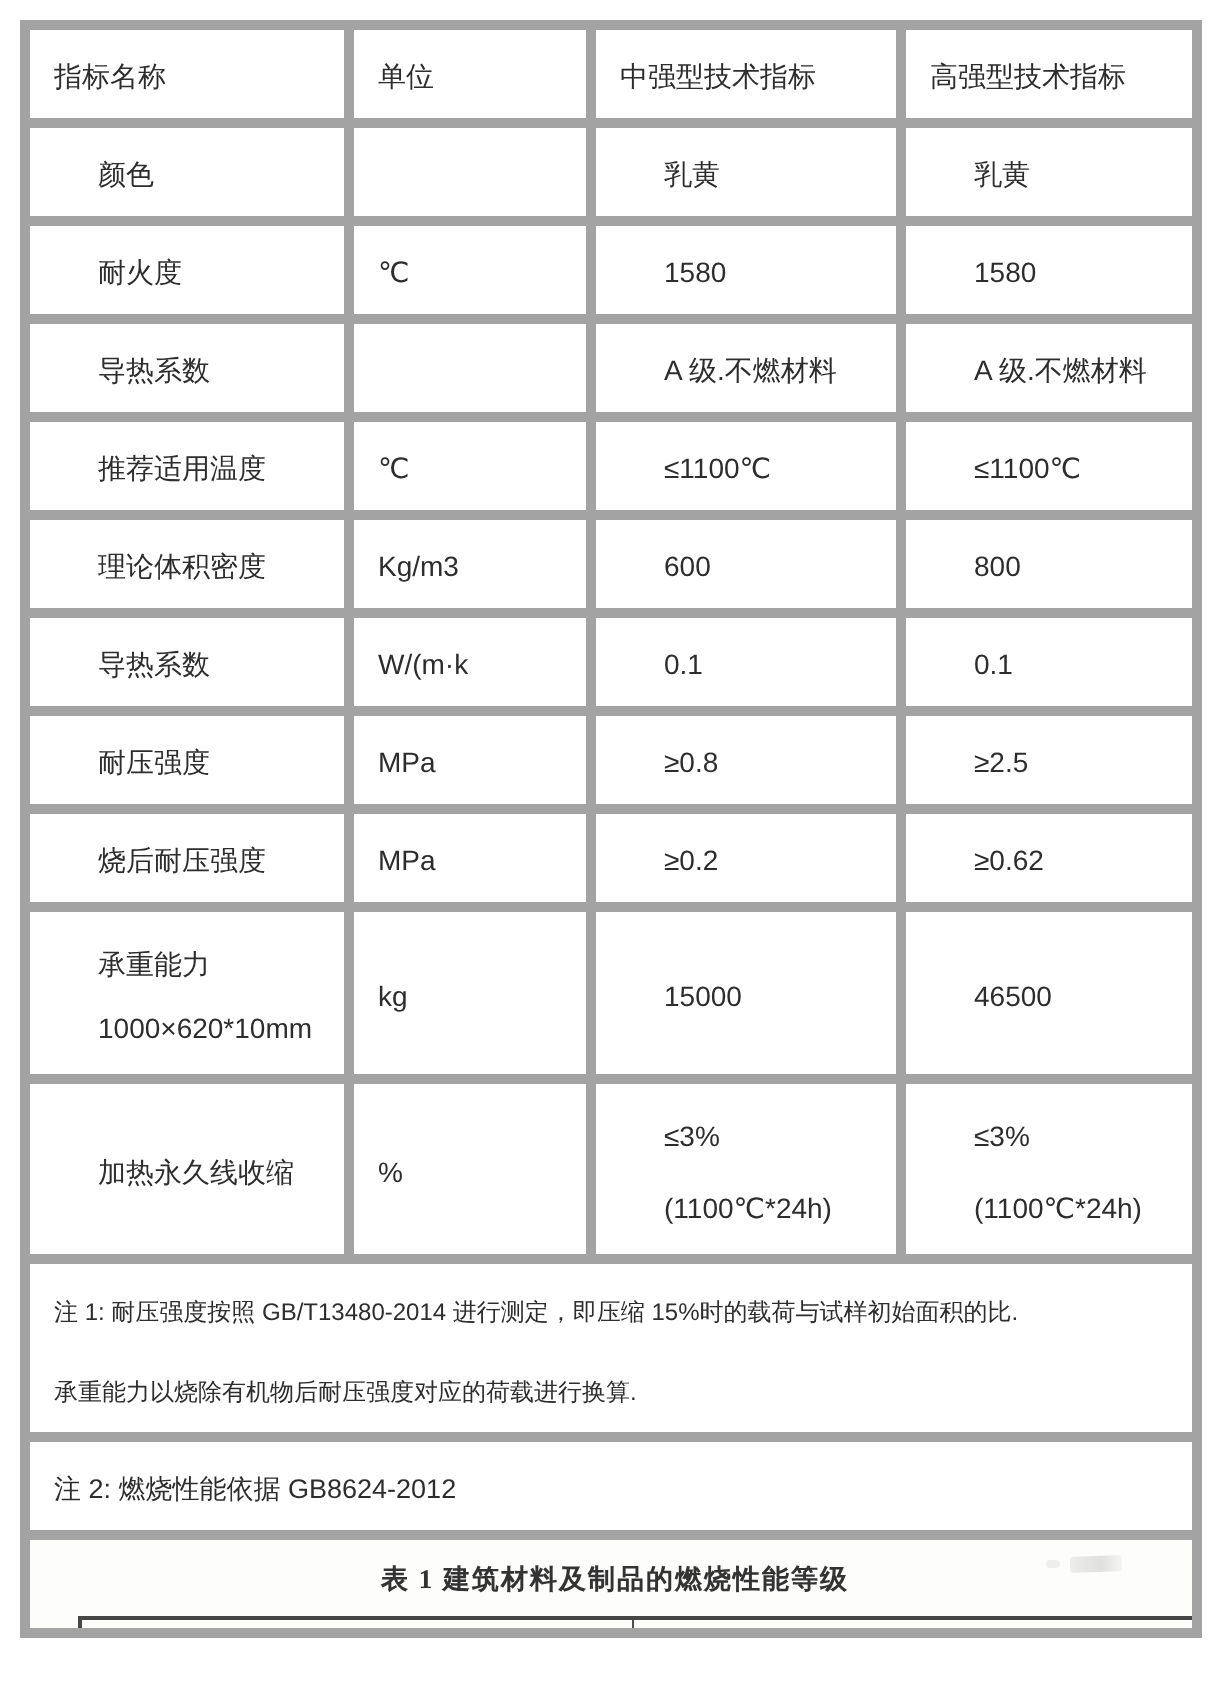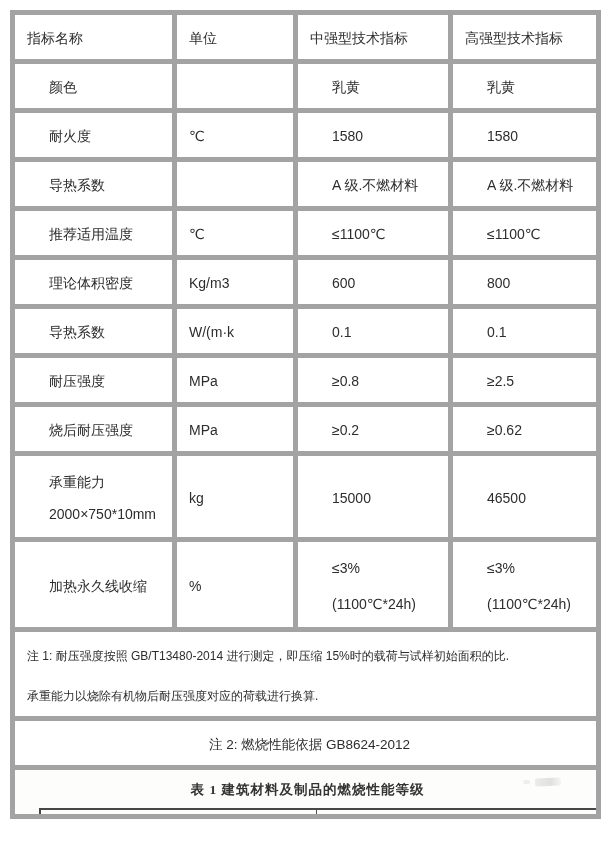--- a/index.html
+++ b/index.html
@@ -33,21 +33,21 @@
   tr.r-shrink td{height:81px;}
   .line2{margin-top:15px;}
   .vindent{margin-left:6px;margin-top:18px;}
   .stack{display:block;margin-left:22px;}
   
   td.note-cell{
     padding:0 6px 0 7px;height:79px;line-height:40px;
     font-size:12px;white-space:nowrap;
   }
   td.note-cell .nline{display:block;height:40px;line-height:40px;}
-  td.note2-cell{padding:0 6px 0 7px;height:39px;font-size:13.5px;text-align:center;}
+  td.note2-cell{padding:0 6px 0 7px;height:39px;font-size:13.5px;}
   
   td.figure-cell{height:179px;padding:0;vertical-align:top;background:#fdfdfc;}
   .scan{
     position:relative;width:100%;height:100%;
     font-family:"Liberation Serif","DejaVu Serif",serif;
     color:#3a3a3a;
   }
   .scan-title{
     position:absolute;left:0;right:4px;top:8px;text-align:center;
     font-weight:bold;font-size:13.5px;letter-spacing:1px;color:#333;
@@ -217,21 +217,21 @@
     </td>
     <td class="c-high">
       <span class="stack">≥0.62</span>
 
     </td>
   </tr>
 
   <tr class="r-load">
     <td class="c-name">
       <span class="stack">承重能力</span>
-      <span class="stack line2">2000×750*10mm</span>
+      <span class="stack line2">1000×620*10mm</span>
     </td>
     <td class="c-unit">kg</td>
     <td class="c-mid">
       <span class="stack">15000</span>
 
     </td>
     <td class="c-high">
       <span class="stack">46500</span>
 
     </td>

